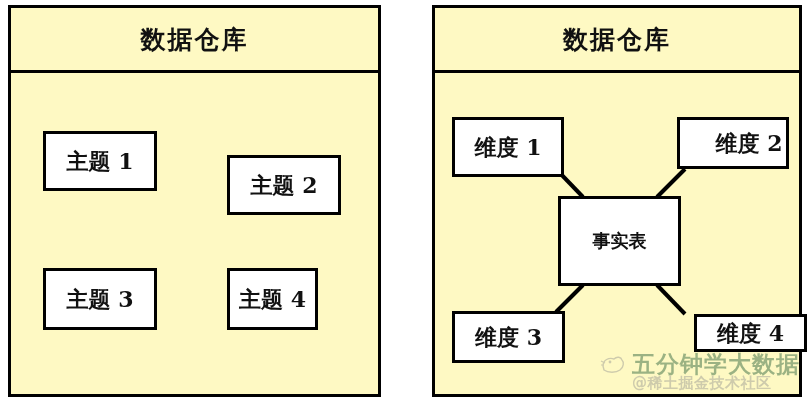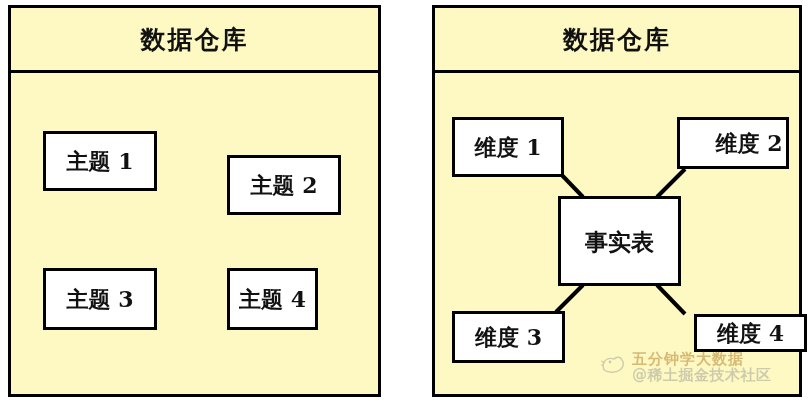--- a/index.html
+++ b/index.html
@@ -84,21 +84,21 @@
   #node-subject-2 { left: 216px; top: 58px;  width: 114px; height: 60px; margin-top: 24px; }
   #node-subject-3 { left: 32px;  top: 195px; width: 114px; height: 62px; }
   #node-subject-4 { left: 216px; top: 195px; width: 91px; height: 62px; }
 
   
   #node-dimension-1 { left: 17px;  top: 44px;  width: 112px; height: 60px; justify-content: center; }
   #node-dimension-2 { left: 242px; top: 44px;  width: 112px; height: 52px; padding-left: 32px; }
   #node-dimension-3 { left: 17px;  top: 238px; width: 113px; height: 52px; }
   #node-dimension-4 { left: 259px; top: 241px; width: 113px; height: 38px; }
   #node-fact-table  { left: 123px; top: 123px; width: 123px; height: 90px; }
-  #node-fact-table .node-label { font-size: 23px; }
+  #node-fact-table .node-label { font-size: 18px; }
 
   
   .links {
     position: absolute;
     left: 0;
     top: 0;
     width: 100%;
     height: 100%;
     z-index: 1;
     pointer-events: none;
@@ -121,23 +121,23 @@
     margin-right: 6px;
     margin-top: 2px;
   }
   .wm-text-group {
     display: flex;
     flex-direction: column;
     line-height: 1.05;
   }
   #watermark-title {
     font-family: "DejaVu Sans", "Liberation Sans", sans-serif;
-    font-size: 15px;
+    font-size: 23px;
     font-weight: 700;
-    color: #a16207;
+    color: #14532d;
     letter-spacing: 1px;
     white-space: nowrap;
   }
   #watermark-subtitle {
     font-family: "DejaVu Sans", "Liberation Sans", sans-serif;
     font-size: 15px;
     font-weight: 600;
     color: #8d8d8d;
     letter-spacing: 0.5px;
     white-space: nowrap;

